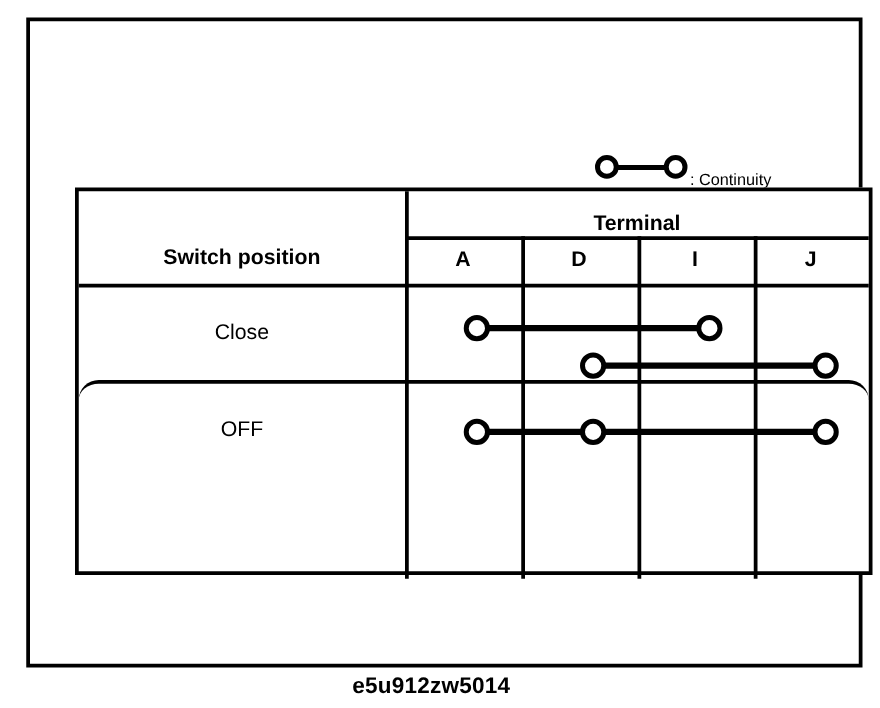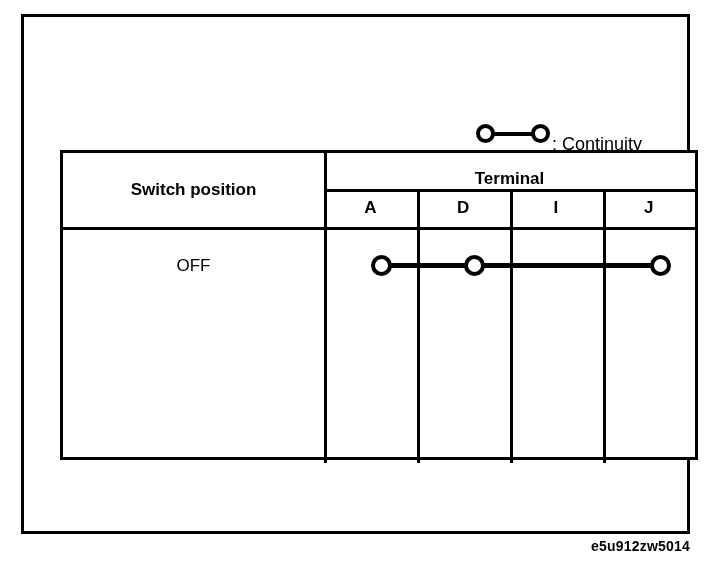--- a/index.html
+++ b/index.html
@@ -56,21 +56,21 @@
     width: 19px;
     height: 19px;
     border: 4px solid #000;
     border-radius: 50%;
     background: #fff;
     box-sizing: border-box;
   }
   .legend-symbol .lg-node.left  { left: 0px; }
   .legend-symbol .lg-node.right { left: 55px; }
   #legend-text {
-    font-size: 18px;
+    font-size: 13px;
     line-height: 22px;
     white-space: nowrap;
     margin-left: 2px;
     margin-top: 20px;
   }
 
   
   #switch-table {
     position: absolute;
     left: 36px;
@@ -86,21 +86,21 @@
   #table-header {
     position: absolute;
     left: 0;
     top: 0;
     right: 0;
     height: 74px;
   }
   #switch-position-cell {
     position: absolute;
     left: 0;
-    top: 0;
+    top: 16px;
     width: 261px;
     height: 74px;
     display: flex;
     align-items: center;
     justify-content: center;
     font-weight: bold;
     font-size: 17px;
   }
   #terminal-label-cell {
     position: absolute;
@@ -203,22 +203,22 @@
     background: #fff;
     box-sizing: border-box;
   }
 
   
   #caption {
     position: absolute;
     left: 0;
     top: 538px;
     width: 690px;
-    text-align: right;
-    font-size: 14px;
+    text-align: center;
+    font-size: 18px;
     font-weight: bold;
     letter-spacing: 0.2px;
   }
 </style>
 </head>
 <body>
 
 <div id="outer-frame">
 
   <div id="legend">
@@ -241,20 +241,31 @@
         <div class="terminal-head">I</div>
         <div class="terminal-head">J</div>
       </div>
     </div>
 
     <div id="hrule-terminal"></div>
     <div id="hrule-header-bottom"></div>
 
     <div id="table-body">
 
+      <div class="switch-row">
+        <div class="row-label">Close</div>
+        <div class="row-cells">
+          <div class="conn-line" style="left:57px; top:33px; width:187px;"></div>
+          <div class="node" style="left:47px; top:25px;"></div>
+          <div class="node" style="left:233px; top:25px;"></div>
+          <div class="conn-line" style="left:150px; top:63px; width:187px;"></div>
+          <div class="node" style="left:140px; top:55px;"></div>
+          <div class="node" style="left:326px; top:55px;"></div>
+        </div>
+      </div>
 
       <div class="switch-row">
         <div class="row-label">OFF</div>
         <div class="row-cells">
           <div class="conn-line" style="left:57px; top:36px; width:280px;"></div>
           <div class="node" style="left:47px; top:28px;"></div>
           <div class="node" style="left:140px; top:28px;"></div>
           <div class="node" style="left:326px; top:28px;"></div>
         </div>
       </div>

